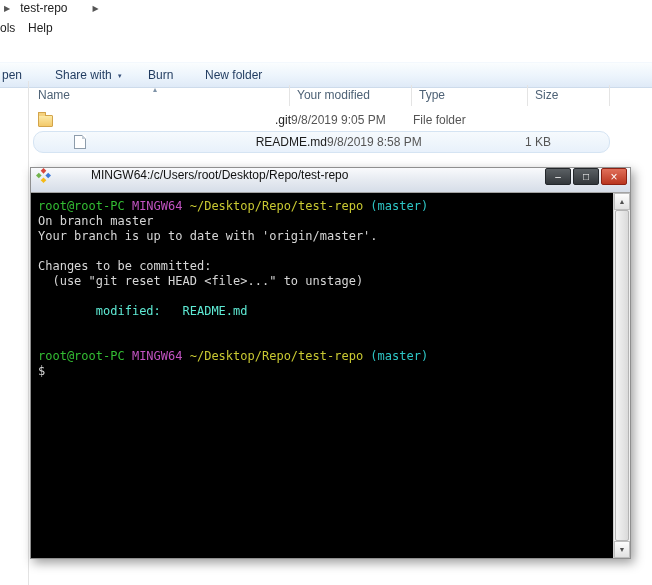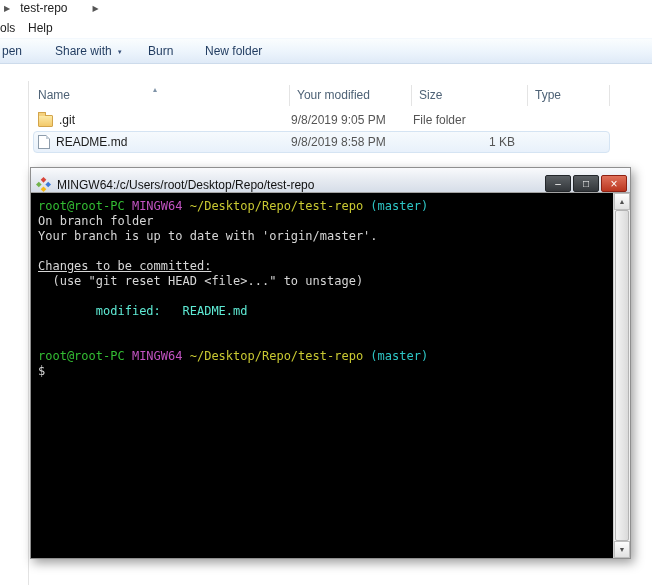--- a/index.html
+++ b/index.html
@@ -13,21 +13,21 @@
   .breadcrumb { position:absolute; top:0; left:4px; height:16px; display:flex; align-items:center; font-size:12px; color:#222; }
   .crumb-arrow { font-size:8px; color:#555; }
   .crumb-label { margin:0 25px 0 10px; }
 
   .menubar { position:absolute; top:19px; left:0; width:652px; height:18px; font-size:12px; }
   .menu-item { position:absolute; top:0; line-height:18px; cursor:default; }
   .menu-tools { left:0; }
   .menu-help { left:28px; }
 
   .toolbar {
-    position:absolute; top:38px; left:0; width:652px; height:26px;
+    position:absolute; top:62px; left:0; width:652px; height:26px;
     background:linear-gradient(#fafdfe,#ecf4fc 55%,#dfeaf7);
     border-top:1px solid #f3f8fd; border-bottom:1px solid #cddbeb;
     font-size:12px; color:#1f3a5f;text-align:center;
   }
   .tb-item { position:absolute; top:0; height:24px; line-height:24px; white-space:nowrap; }
   .tb-open { left:2px; }
   .tb-share { left:55px; }
   .tb-burn { left:148px; }
   .tb-newfolder { left:205px; }
   .dd-arrow { font-size:6px; color:#37507a; margin-left:5px; vertical-align:middle; }
@@ -43,43 +43,43 @@
   .hdr-name { padding-left:5px; }
   .sort-glyph { position:absolute; left:120px; top:-5px; font-size:8px; color:#7f93a8; }
 
   .file-list { position:absolute; left:33px; top:109px; width:577px; }
   .file-row {
     display:grid; grid-template-columns:257px 122px 116px 82px;
     height:22px; align-items:center; font-size:12px; border:1px solid transparent;
   }
   .file-row.selected {
     background:linear-gradient(#f6fafd,#e8f1fb);
-    border:1px solid #d5e4f3; border-radius:4px;
+    border:1px solid #d5e4f3; border-radius:10px;padding-left:36px;
   }
-  .name-cell { display:flex; align-items:center; gap:6px; padding-left:4px; color:#1c1c1c; }
+  .name-cell { display:flex; align-items:center; gap:6px; padding-left:4px; color:#1c1c1c;justify-content:space-between; }
   .cell.secondary { color:#555; }
   .size-cell { text-align:right; padding-right:14px; }
 
   .folder-icon { width:15px; height:12px; background:linear-gradient(#fce9a6,#f3c96a); border:1px solid #d3a44a; border-radius:1px; position:relative; flex:0 0 auto; margin-top:2px; }
   .folder-icon::before { content:""; position:absolute; top:-4px; left:-1px; width:6px; height:3px; background:#f5d27f; border:1px solid #d3a44a; border-bottom:none; border-radius:1px 1px 0 0; }
   .file-icon { width:12px; height:14px; background:#fff; border:1px solid #8d9cab; position:relative; flex:0 0 auto; }
   .file-icon::before { content:""; position:absolute; top:-1px; right:-1px; width:4px; height:4px; background:linear-gradient(225deg,#ffffff 49%,#c4cdd6 50%); }
 
   
   .terminal-window {
     position:absolute; left:30px; top:167px; width:601px; height:392px;
     background:#000; border:1px solid #8f8f8f;
     box-shadow:3px 4px 10px rgba(0,0,0,.38);
     display:flex; flex-direction:column;
   }
   .title-bar {
     height:25px; flex:0 0 auto;
     background:linear-gradient(#f9fafc,#e8ecf2 45%,#d6dde8);
     border-bottom:1px solid #a3a3a3;
-    display:flex; align-items:flex-end; padding:0 3px 0 5px;
+    display:flex; align-items:flex-start; padding:0 3px 0 5px;gap:34px;
   }
   .term-icon { width:15px; height:15px; margin-right:6px; flex:0 0 auto; }
   .title-text { font-size:12px; color:#111; flex:1; white-space:nowrap; overflow:hidden; }
   .win-btns { display:flex; gap:2px; flex:0 0 auto; }
   .win-btn {
     width:26px; height:17px; display:flex; align-items:center; justify-content:center;
     font-size:10px; color:#fff; border-radius:2px; cursor:default;
     background:linear-gradient(#5b6064,#33373b); border:1px solid #23272b;
   }
   .win-btn.close { background:linear-gradient(#e0705a,#ba3620); border:1px solid #8d2113; font-size:12px; }
@@ -126,22 +126,22 @@
 </div>
 
 <div class="nav-divider"></div>
 
 <div class="col-headers">
   <div class="hdr-cell hdr-name">
     <span>Name</span>
     <span class="sort-glyph">▴</span>
   </div>
   <div class="hdr-cell">Your modified</div>
+  <div class="hdr-cell">Type</div>
   <div class="hdr-cell">Size</div>
-  <div class="hdr-cell">Type</div>
 </div>
 
 <div class="file-list">
     <div class="file-row">
       <div class="cell name-cell">
         <span class="folder-icon"></span>
         <span class="fname">.git</span>
       </div>
       <div class="cell secondary">9/8/2019 9:05 PM</div>
       <div class="cell secondary">File folder</div>
@@ -168,24 +168,24 @@
     <span class="title-text">MINGW64:/c/Users/root/Desktop/Repo/test-repo</span>
     <div class="win-btns">
       <div class="win-btn">–</div>
       <div class="win-btn">□</div>
       <div class="win-btn close">×</div>
     </div>
   </div>
   <div class="term-client">
     <div class="term-output">
         <div class="term-line"><span style="color: rgb(51, 189, 51);">root@root-PC </span><span style="color: rgb(193, 83, 193);">MINGW64 </span><span style="color: rgb(201, 201, 50);">~/Desktop/Repo/test-repo </span><span style="color: rgb(46, 198, 198);">(master)</span></div>
-        <div class="term-line"><span style="color: rgb(214, 214, 214);">On branch folder</span></div>
+        <div class="term-line"><span style="color: rgb(214, 214, 214);">On branch master</span></div>
         <div class="term-line"><span style="color: rgb(214, 214, 214);">Your branch is up to date with 'origin/master'.</span></div>
         <div class="term-line"></div>
-        <div class="term-line"><span style="color: rgb(214, 214, 214); text-decoration: underline;">Changes to be committed:</span></div>
+        <div class="term-line"><span style="color: rgb(214, 214, 214);">Changes to be committed:</span></div>
         <div class="term-line"><span style="color: rgb(214, 214, 214);">  (use "git reset HEAD &lt;file&gt;..." to unstage)</span></div>
         <div class="term-line"></div>
         <div class="term-line"><span style="color: #5eead4;">        modified:   README.md</span></div>
         <div class="term-line"></div>
         <div class="term-line"></div>
         <div class="term-line"><span style="color: rgb(51, 189, 51);">root@root-PC </span><span style="color: rgb(193, 83, 193);">MINGW64 </span><span style="color: rgb(201, 201, 50);">~/Desktop/Repo/test-repo </span><span style="color: rgb(46, 198, 198);">(master)</span></div>
         <div class="term-line"><span style="color: rgb(214, 214, 214);">$</span></div>
       </div>
     <div class="scrollbar">
       <div class="sb-btn sb-up">▲</div>

